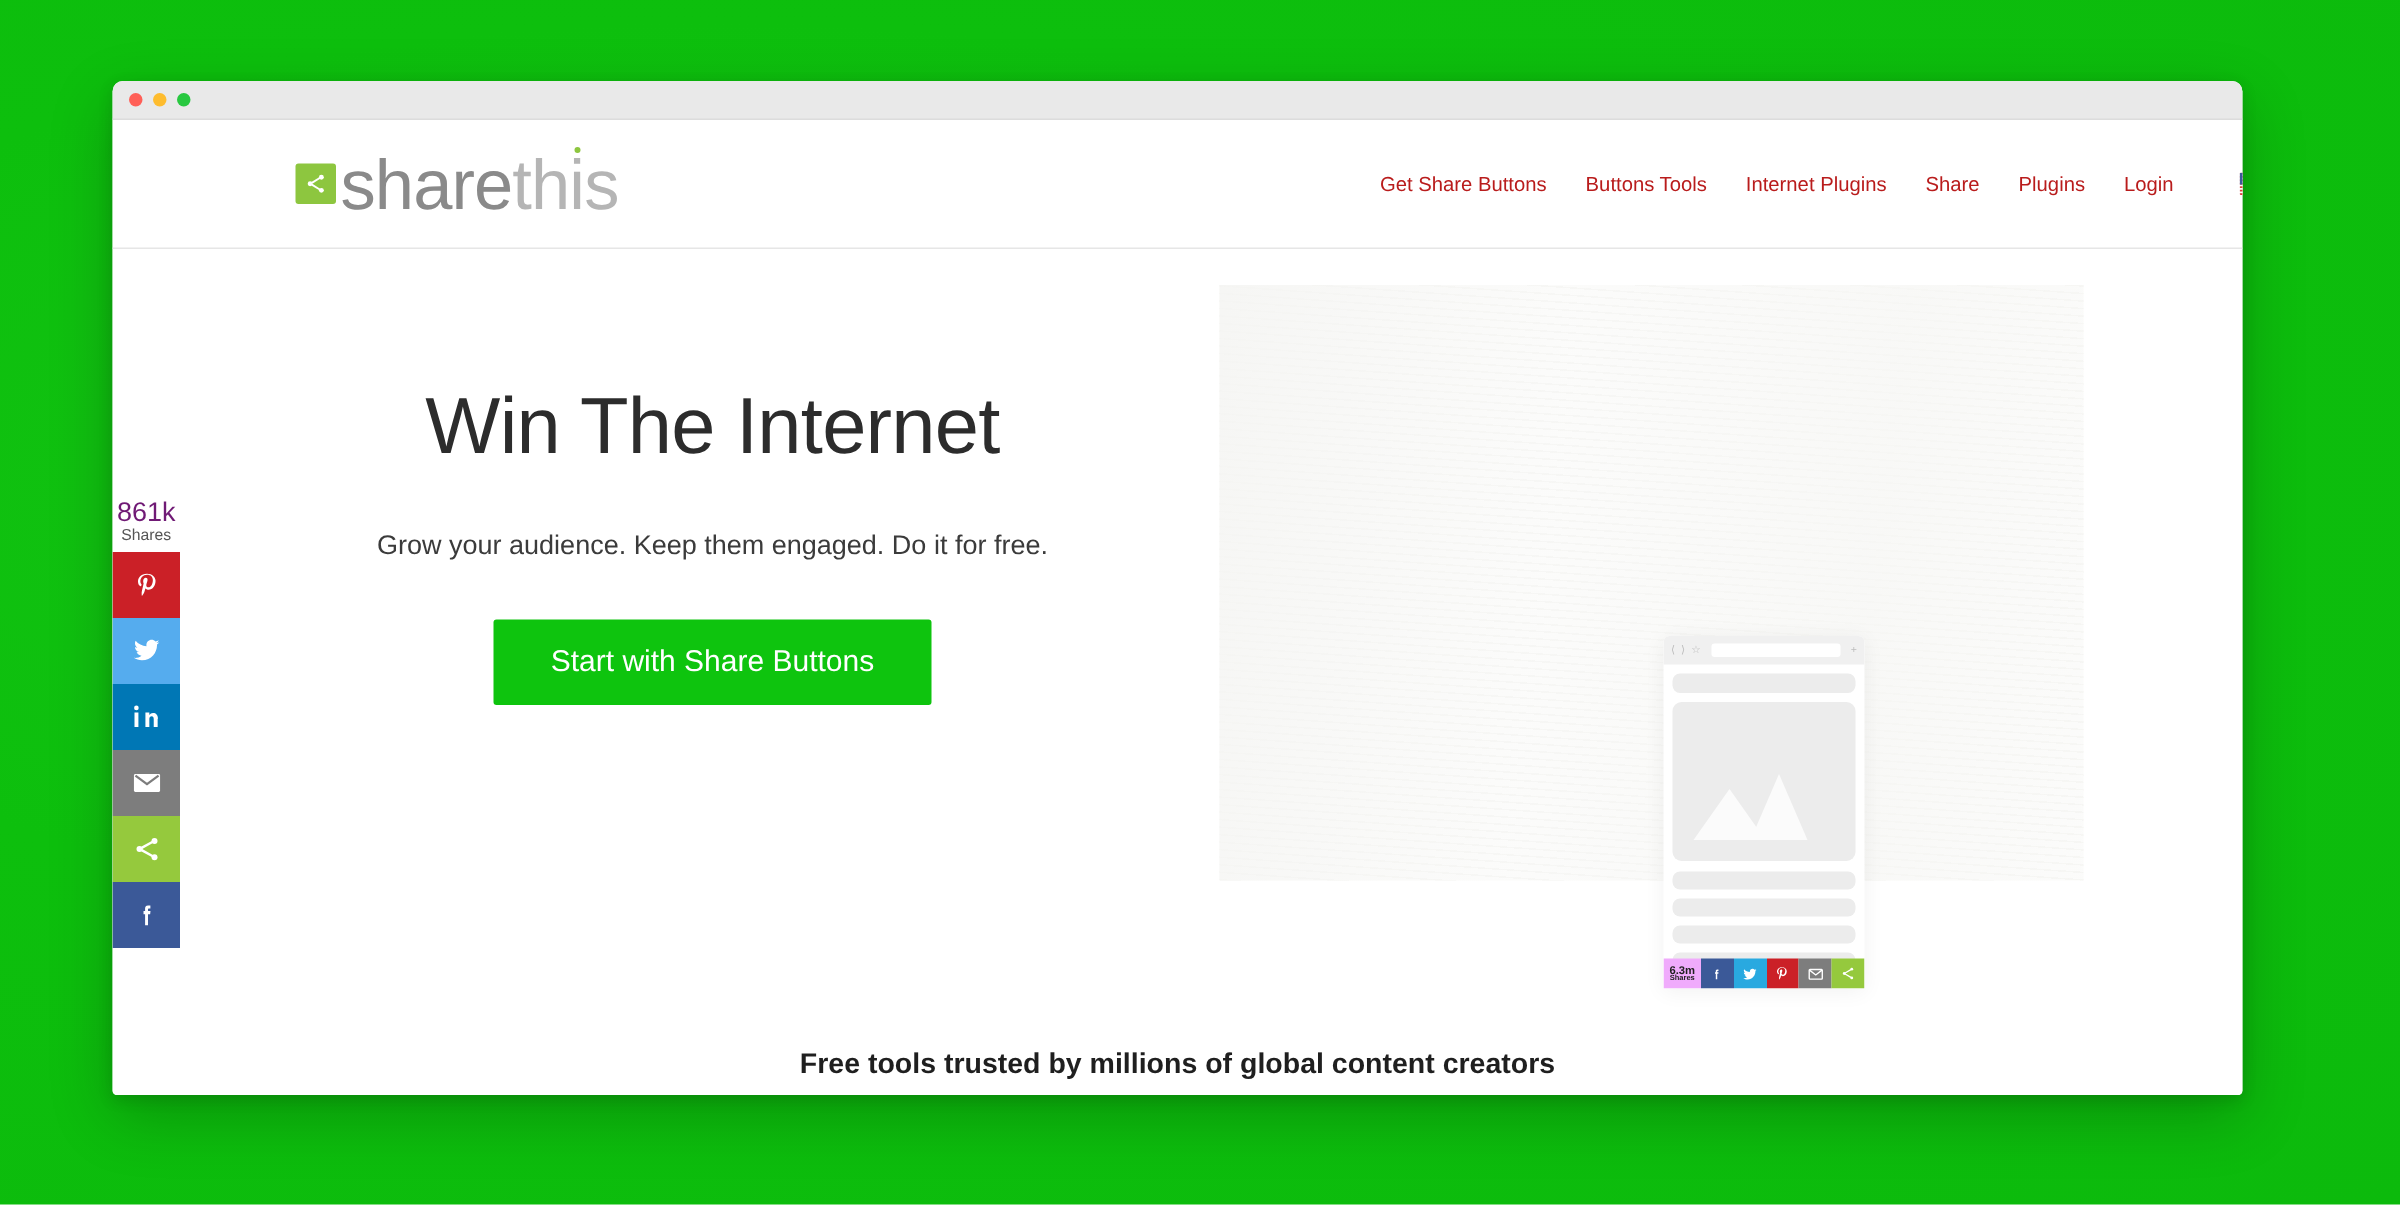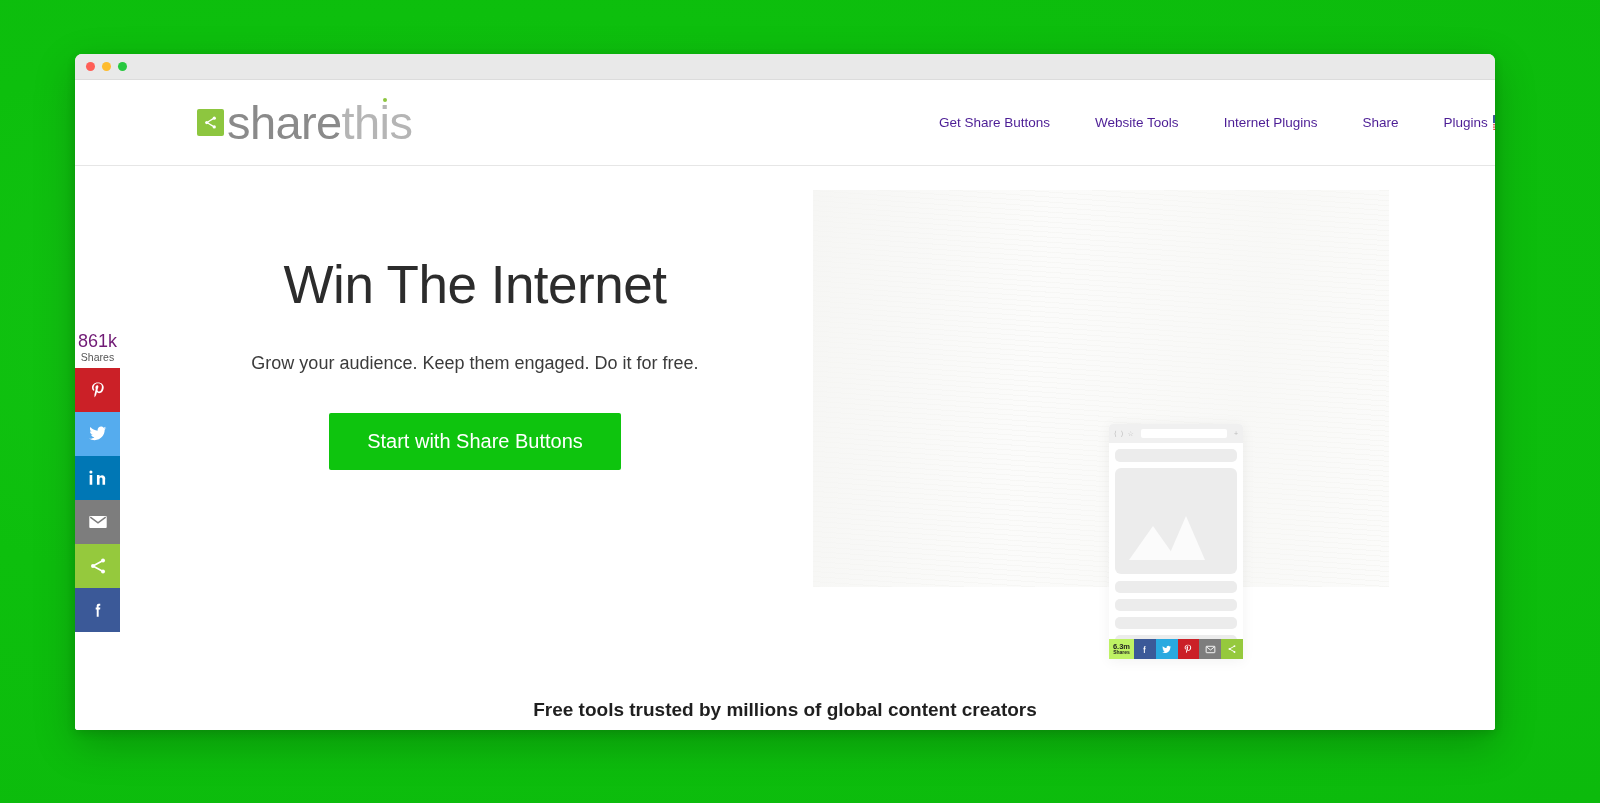--- a/index.html
+++ b/index.html
@@ -80,25 +80,24 @@
 
   #main-nav {
     position: absolute;
     left: 845px;
     display: flex;
     align-items: center;
     gap: 0;
   }
   .nav-item {
     font-size: 13.5px;
-    color: #4c1d95;
+    color: #b91c1c;
     padding: 0 13px;
     cursor: pointer;
     white-space: nowrap;
-    margin-left: 19px;
   }
   .nav-item:first-child { padding-left: 0; }
 
   #locale-group {
     position: absolute;
     left: 1418px;
     display: flex;
     align-items: center;
     gap: 18px;
   }
@@ -212,21 +211,21 @@
   #mock-share-bar {
     position: absolute;
     left: 0; bottom: 0;
     width: 100%;
     height: 20px;
     display: flex;
     align-items: stretch;
   }
   #mock-share-count {
     width: 25px;
-    background: #bef264;
+    background: #f0abfc;
     display: flex;
     flex-direction: column;
     align-items: center;
     justify-content: center;
     line-height: 1;
   }
   #msc-num { font-size: 7.5px; font-weight: bold; color: #222; }
   #msc-label { font-size: 5px; font-weight: bold; color: #222; }
   .mock-share-btn {
     flex: 1;
@@ -272,21 +271,21 @@
         </svg>
       </div>
       <div id="logo-text">
         <span class="logo-share">share</span><span class="logo-this">this</span>
         <span id="logo-dot"></span>
       </div>
     </div>
 
     <nav id="main-nav">
       <span class="nav-item">Get Share Buttons</span>
-      <span class="nav-item">Website Tools</span>
+      <span class="nav-item">Buttons Tools</span>
       <span class="nav-item">Internet Plugins</span>
       <span class="nav-item">Share</span>
       <span class="nav-item">Plugins</span>
       <span class="nav-item">Login</span>
     </nav>
 
     <div id="locale-group">
       <div id="flag-icon">
         <svg width="26" height="15" viewBox="0 0 26 15">
           <rect width="26" height="15" fill="#ffffff"></rect>

